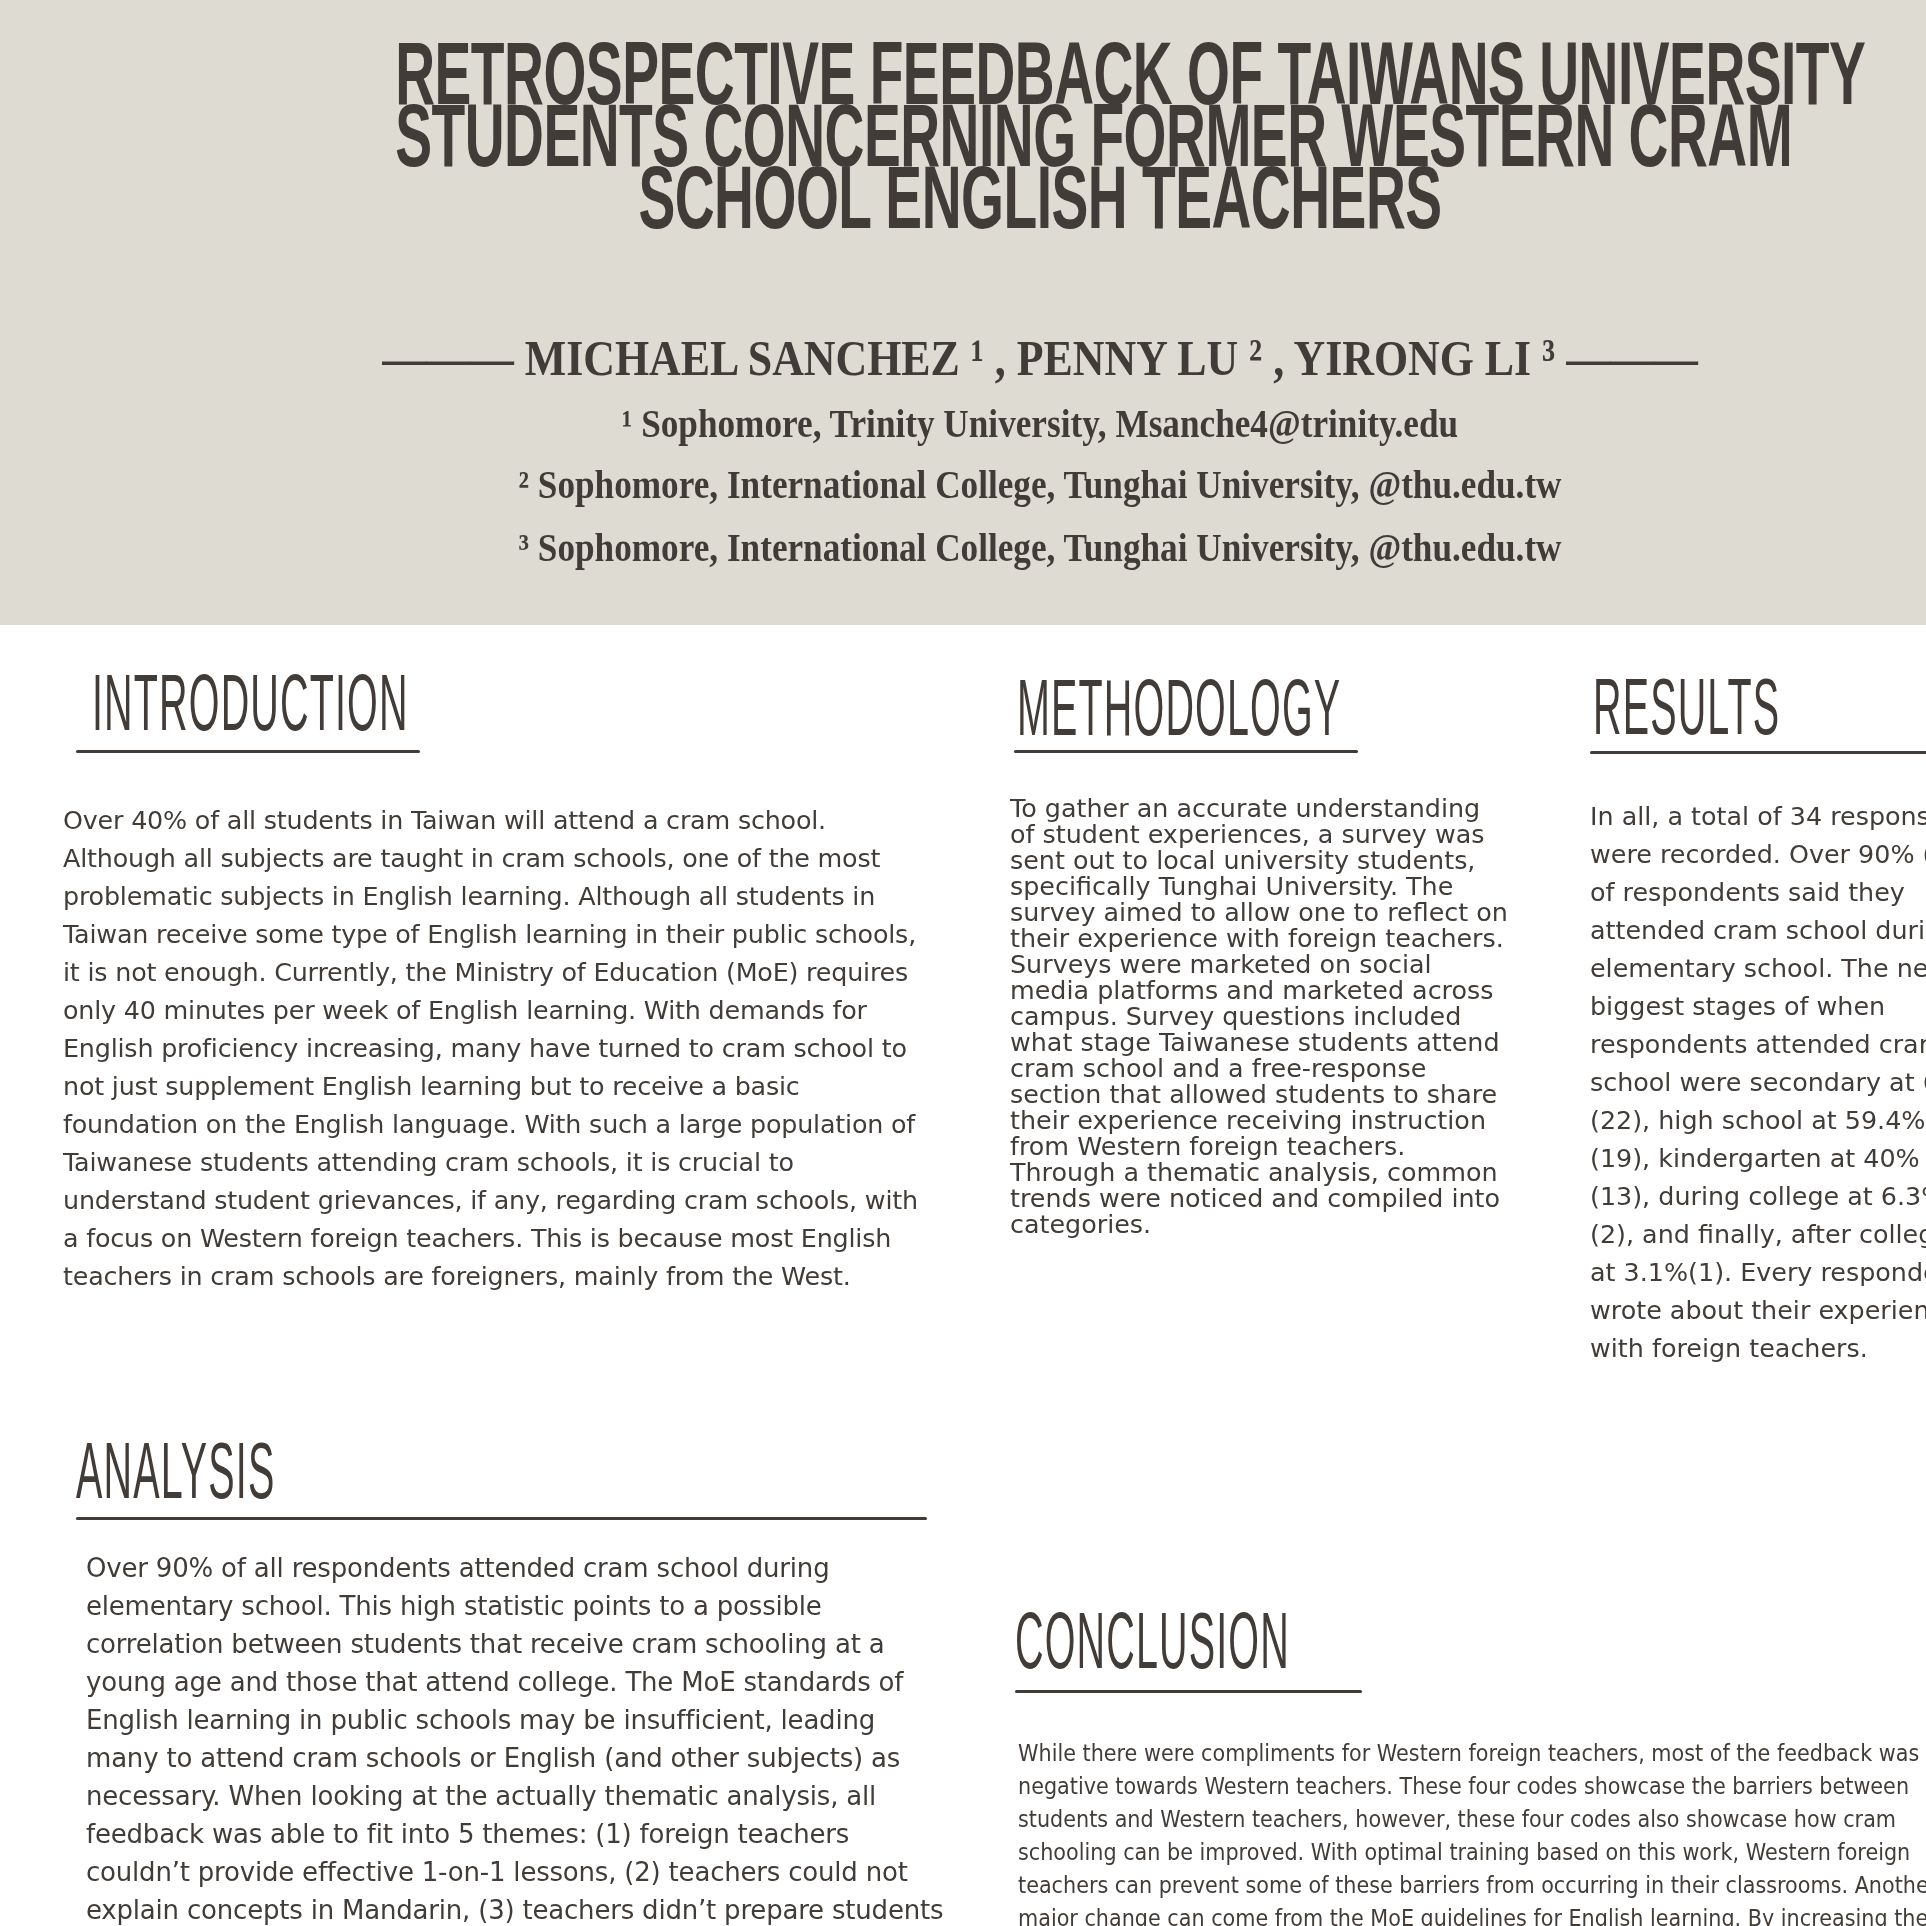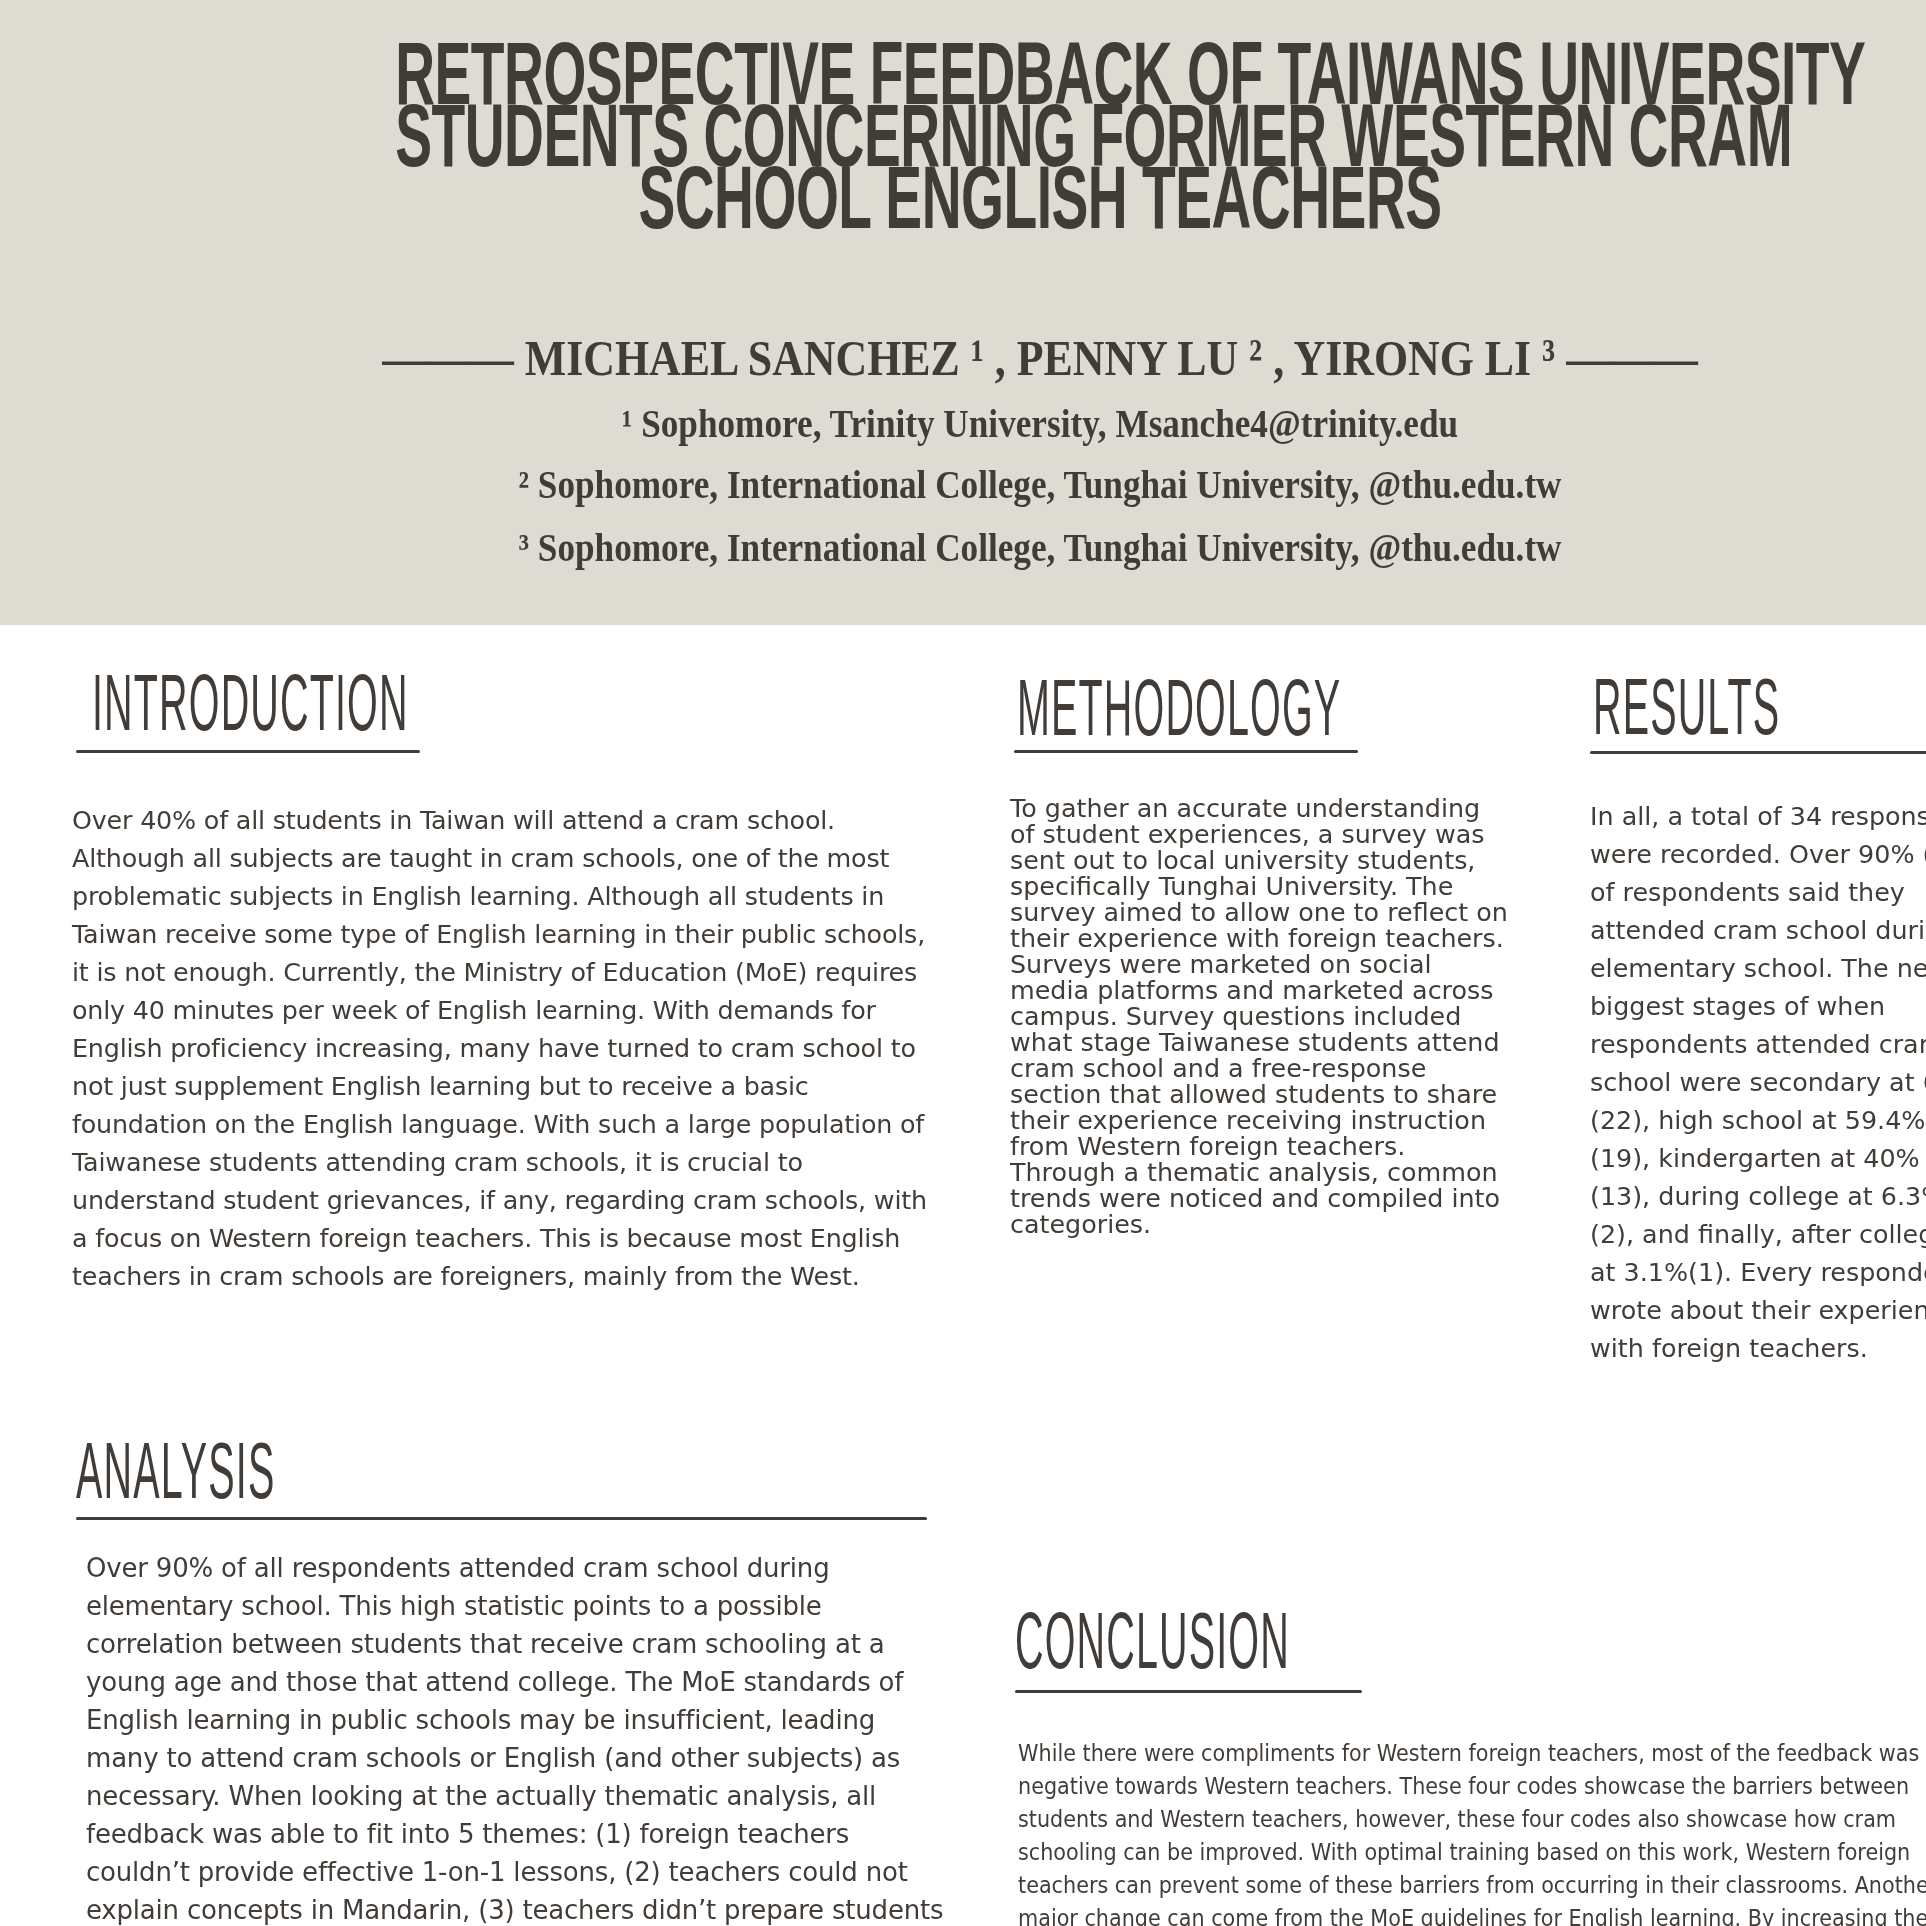--- a/index.html
+++ b/index.html
@@ -16,21 +16,21 @@
              font-weight:bold; font-size:51px; line-height:58px; color:#413c38;
              transform:scaleX(0.86); transform-origin:center; white-space:nowrap; }
   .affil { left:0; width:2080px; text-align:center; font-family:"Liberation Serif", serif; font-weight:bold;
            font-size:40px; line-height:46px; color:#413c38; transform:scaleX(0.88); transform-origin:center;
            white-space:nowrap; }
   
   .h2 { font-family:"Liberation Sans", sans-serif; font-size:79px; line-height:62px; color:#413c38;
         transform:scaleX(0.5); transform-origin:left top; white-space:nowrap; letter-spacing:2.3px; }
   .rule { height:3.1px; background:#413c38; border-radius:1.5px; }
   .body { font-family:"DejaVu Sans", sans-serif; color:#413c38; }
-  .intro-body { left:72px; top:801px; width:859px; font-size:25.4px; line-height:38px; }
+  .intro-body { left:63px; top:801px; width:859px; font-size:25.4px; line-height:38px; }
   .intro-body, .analysis-body { letter-spacing:-0.2px; }
   .analysis-body { left:86px; top:1549px; width:867px; font-size:26px; line-height:38px; }
   .meth-body { left:1010px; top:795px; width:501px; font-size:25.4px; line-height:26px; }
   .res-body { left:1590px; top:797px; width:393px; font-size:25.4px; line-height:38px; }
   .conc-body { left:1018px; top:1737px; width:955px; font-size:22.3px; line-height:33px;
                transform:scaleX(0.93); transform-origin:left top; width:1027px; }
 </style>
 </head>
 <body>
 

